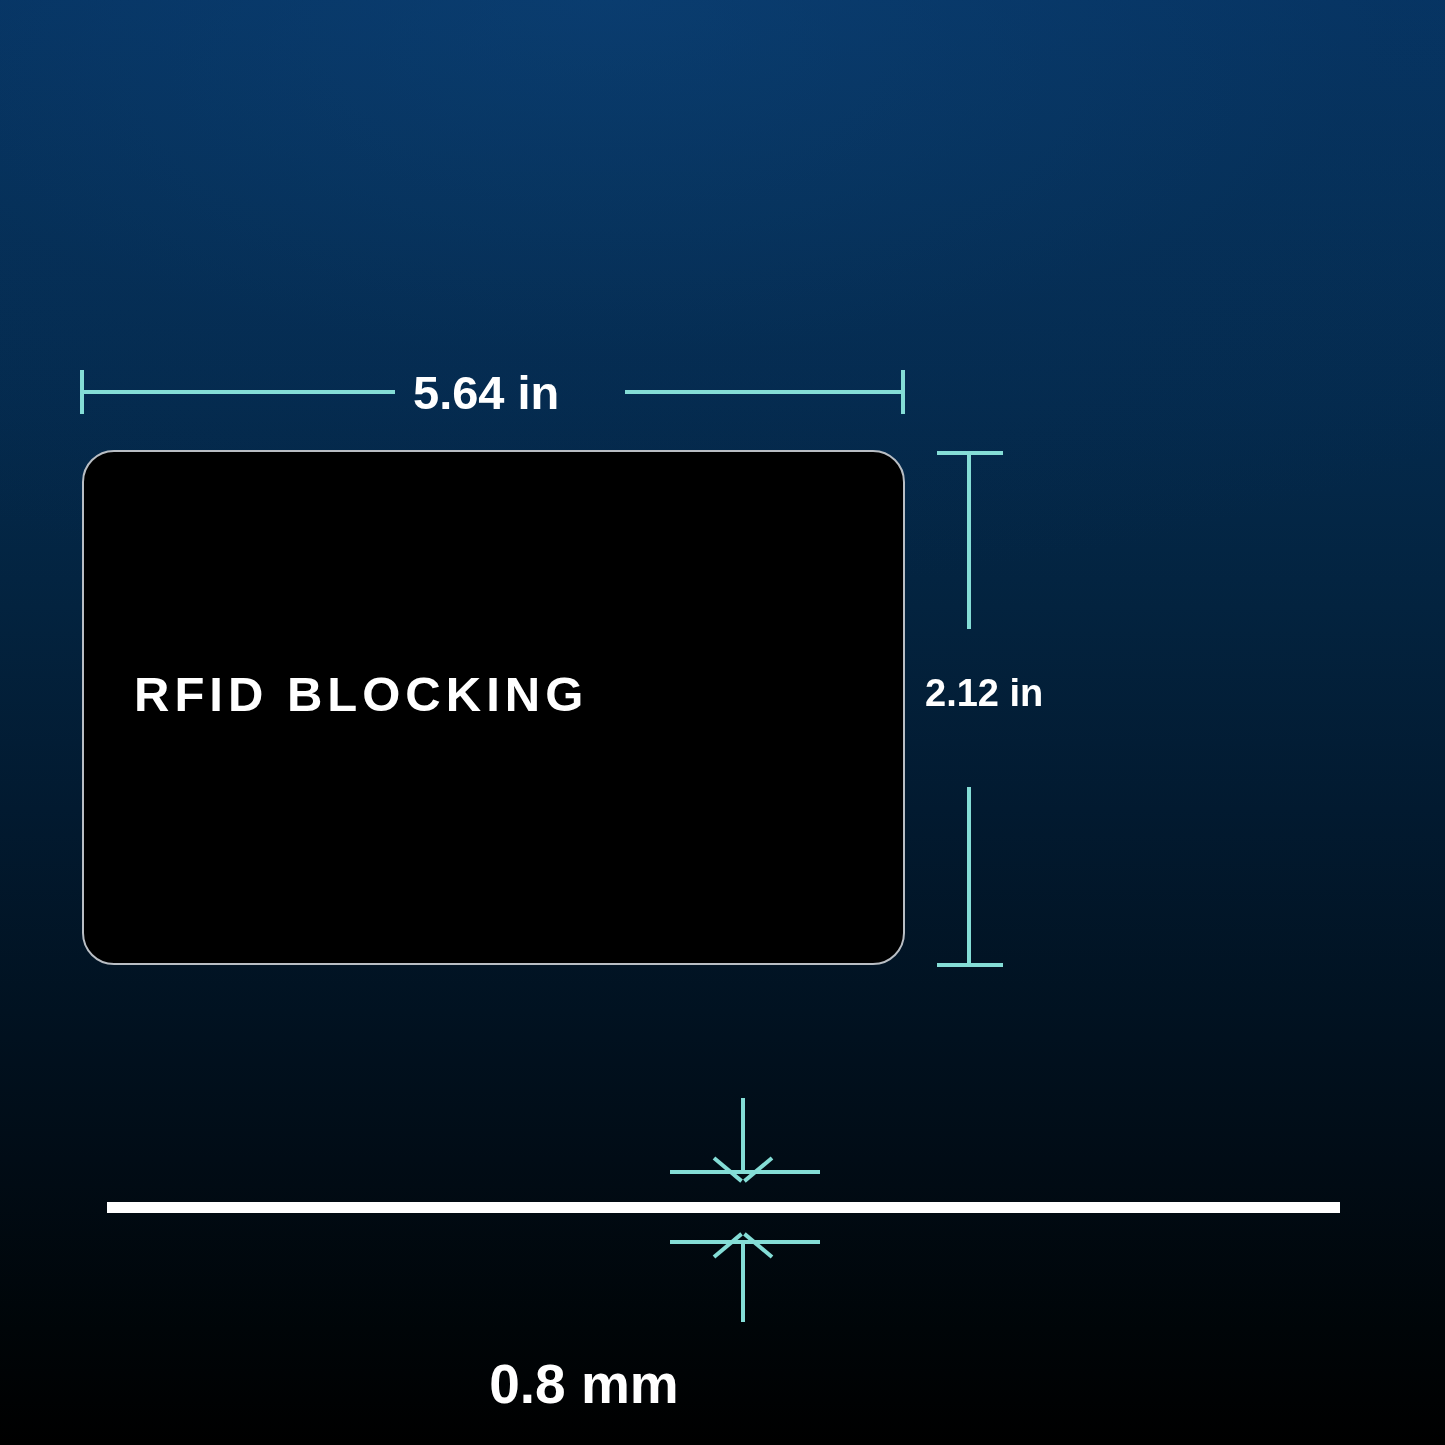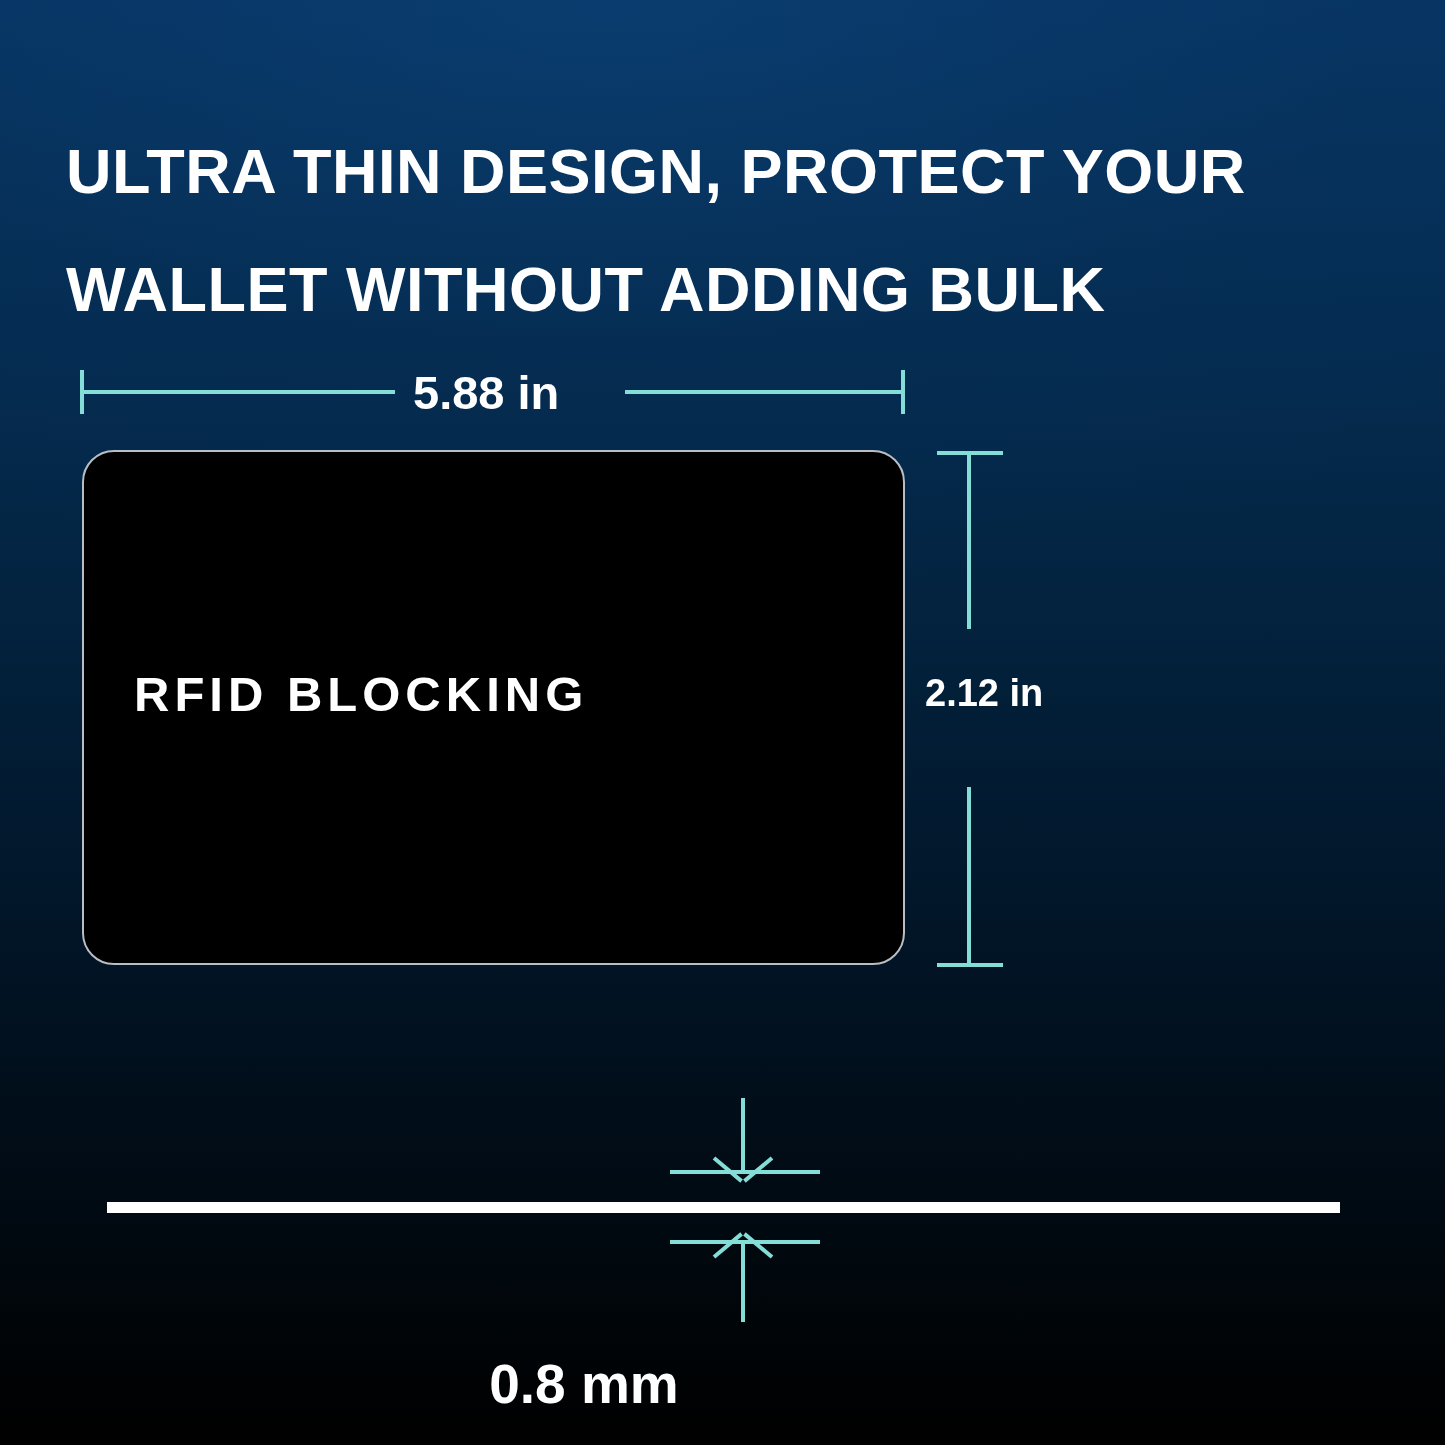--- a/index.html
+++ b/index.html
@@ -159,29 +159,27 @@
     width: 1168px;
     text-align: center;
     font-size: 55px;
   }
 </style>
 </head>
 <body>
 
 <div id="infographic">
 
-  <h1 class="headline">ULTRA THIN DESIGN, PROTECT YOUR
-WALLET WITHOUT ADDING BULK</h1>
 
   <div class="width-dim">
     <div class="dim-line-v tick-left"></div>
     <div class="dim-line-v tick-right"></div>
     <div class="dim-line-h bar-left"></div>
     <div class="dim-line-h bar-right"></div>
-    <div class="dim-text label">5.88 in</div>
+    <div class="dim-text label">5.64 in</div>
   </div>
 
   <div class="card">
     <div class="card-label">RFID BLOCKING</div>
   </div>
 
   <div class="height-dim">
     <div class="dim-line-h cap-top"></div>
     <div class="dim-line-h cap-bottom"></div>
     <div class="dim-line-v bar-top"></div>

